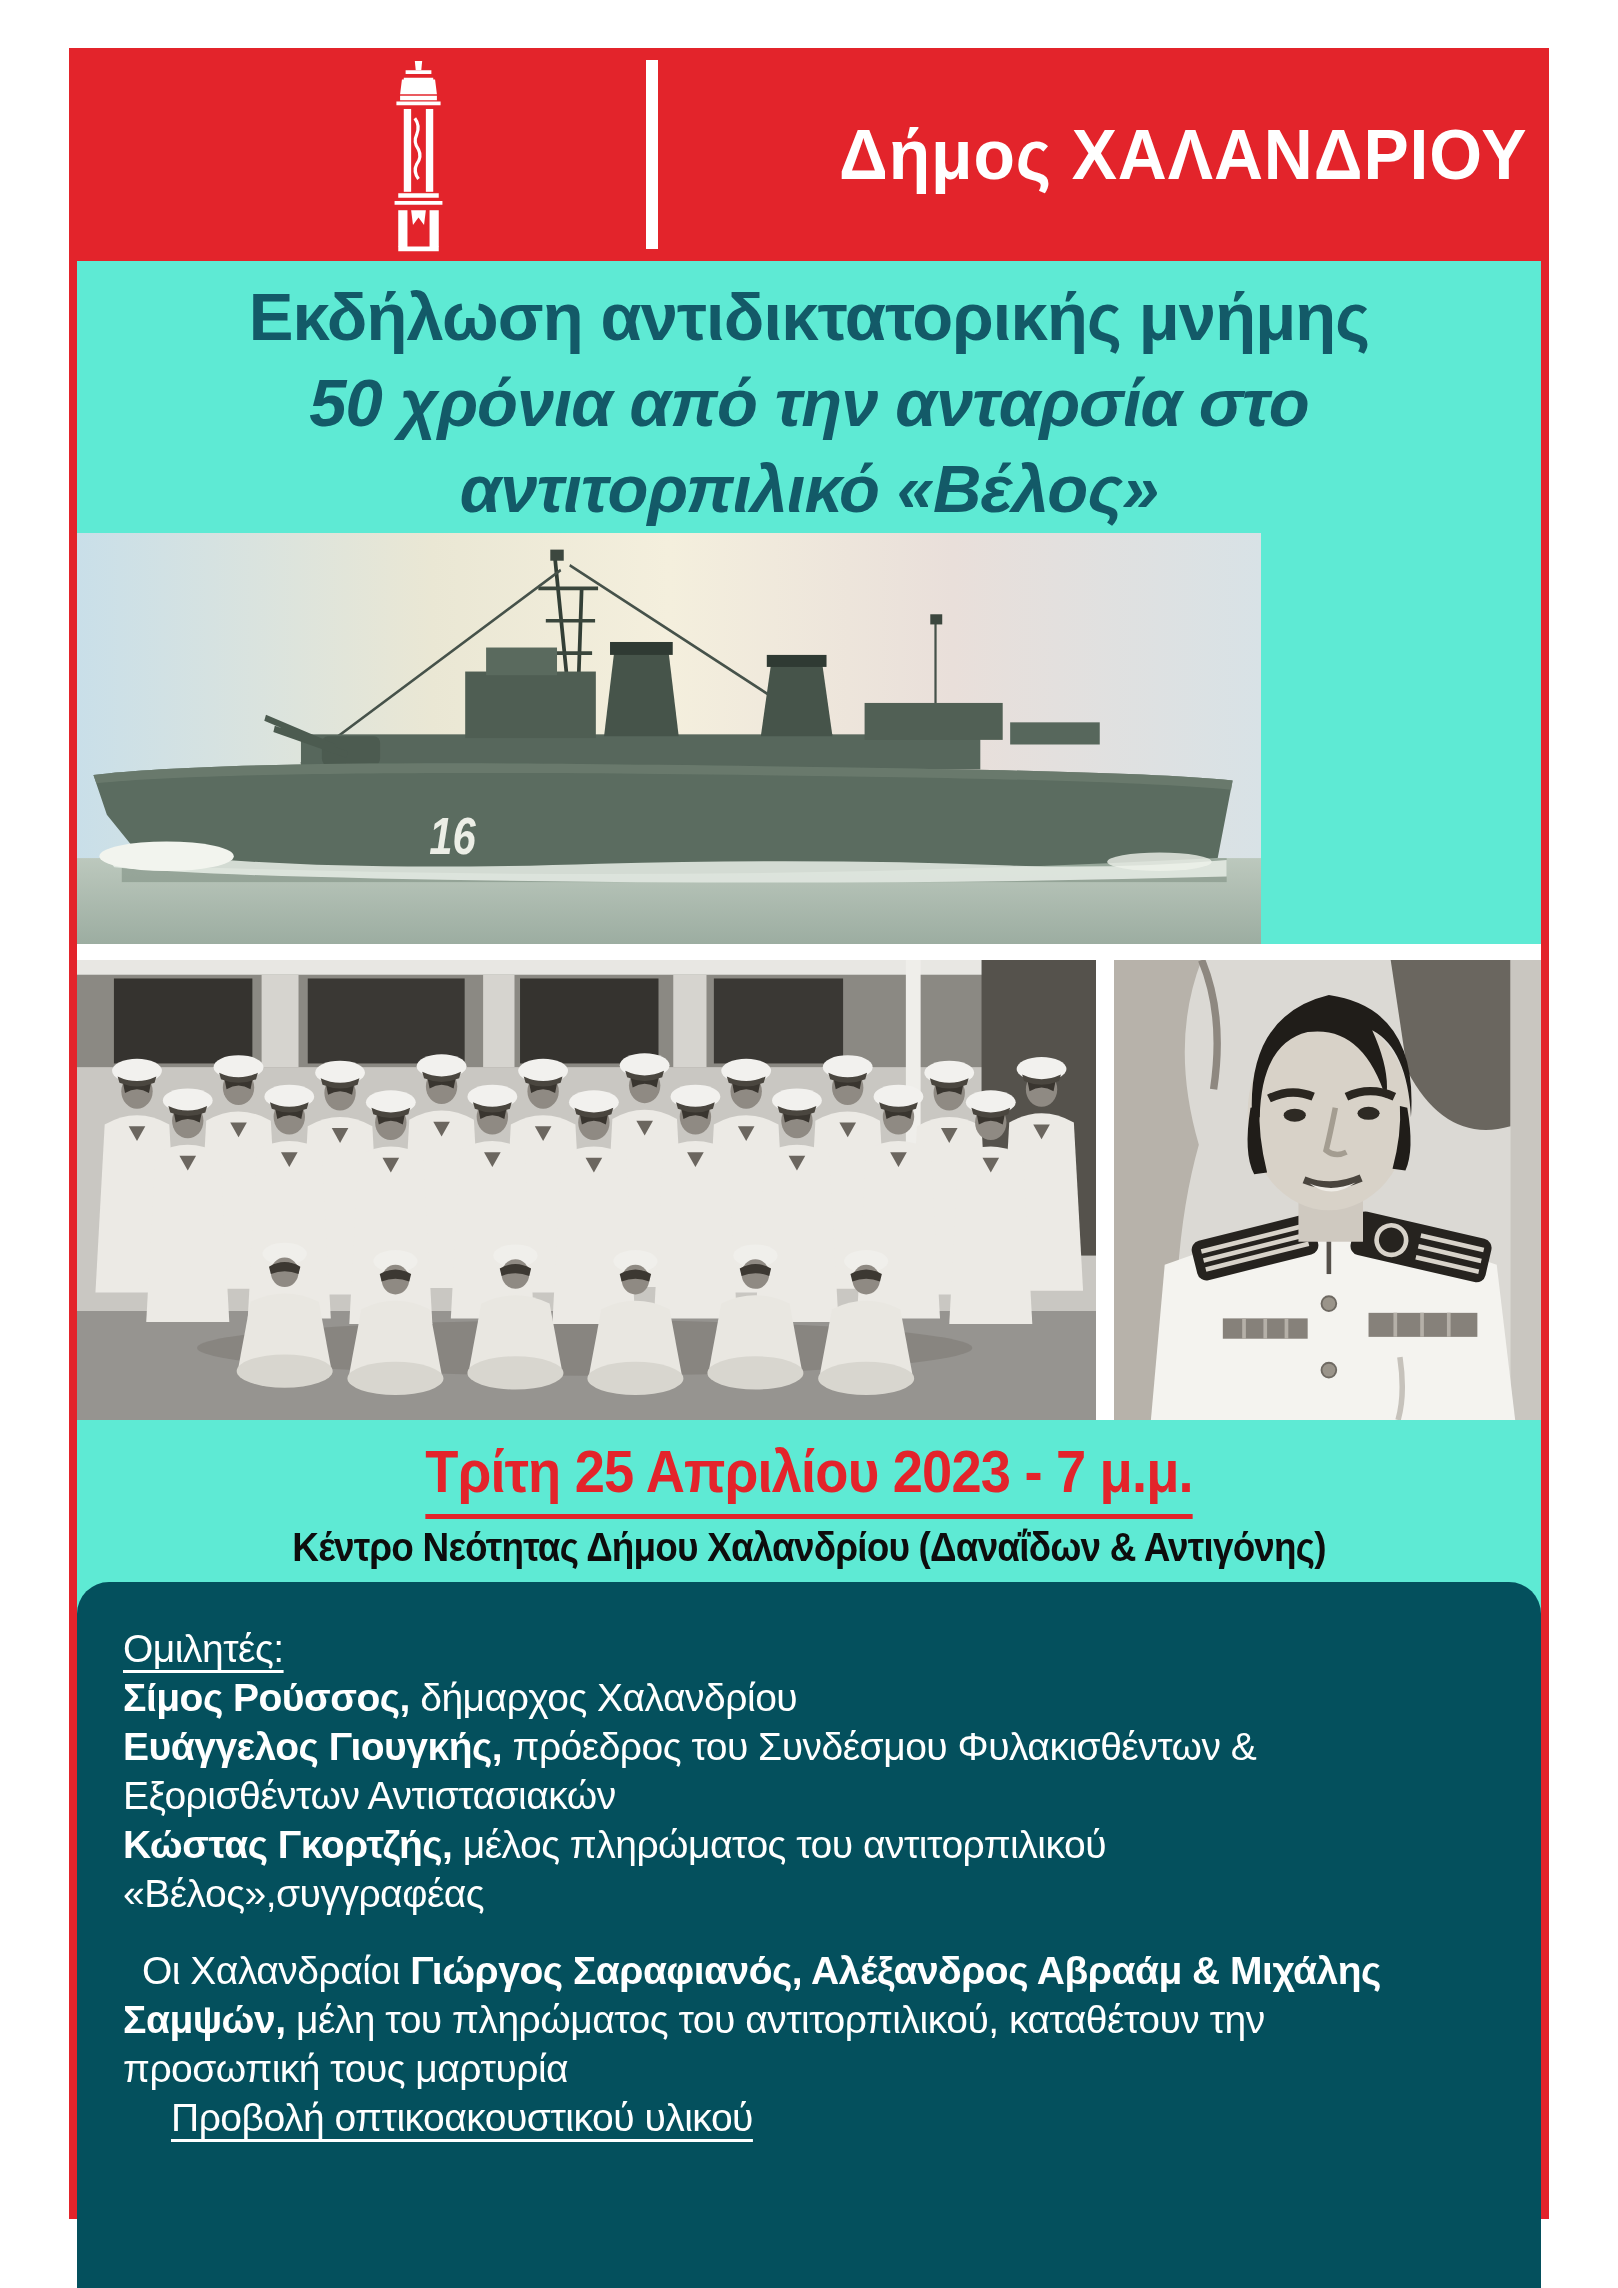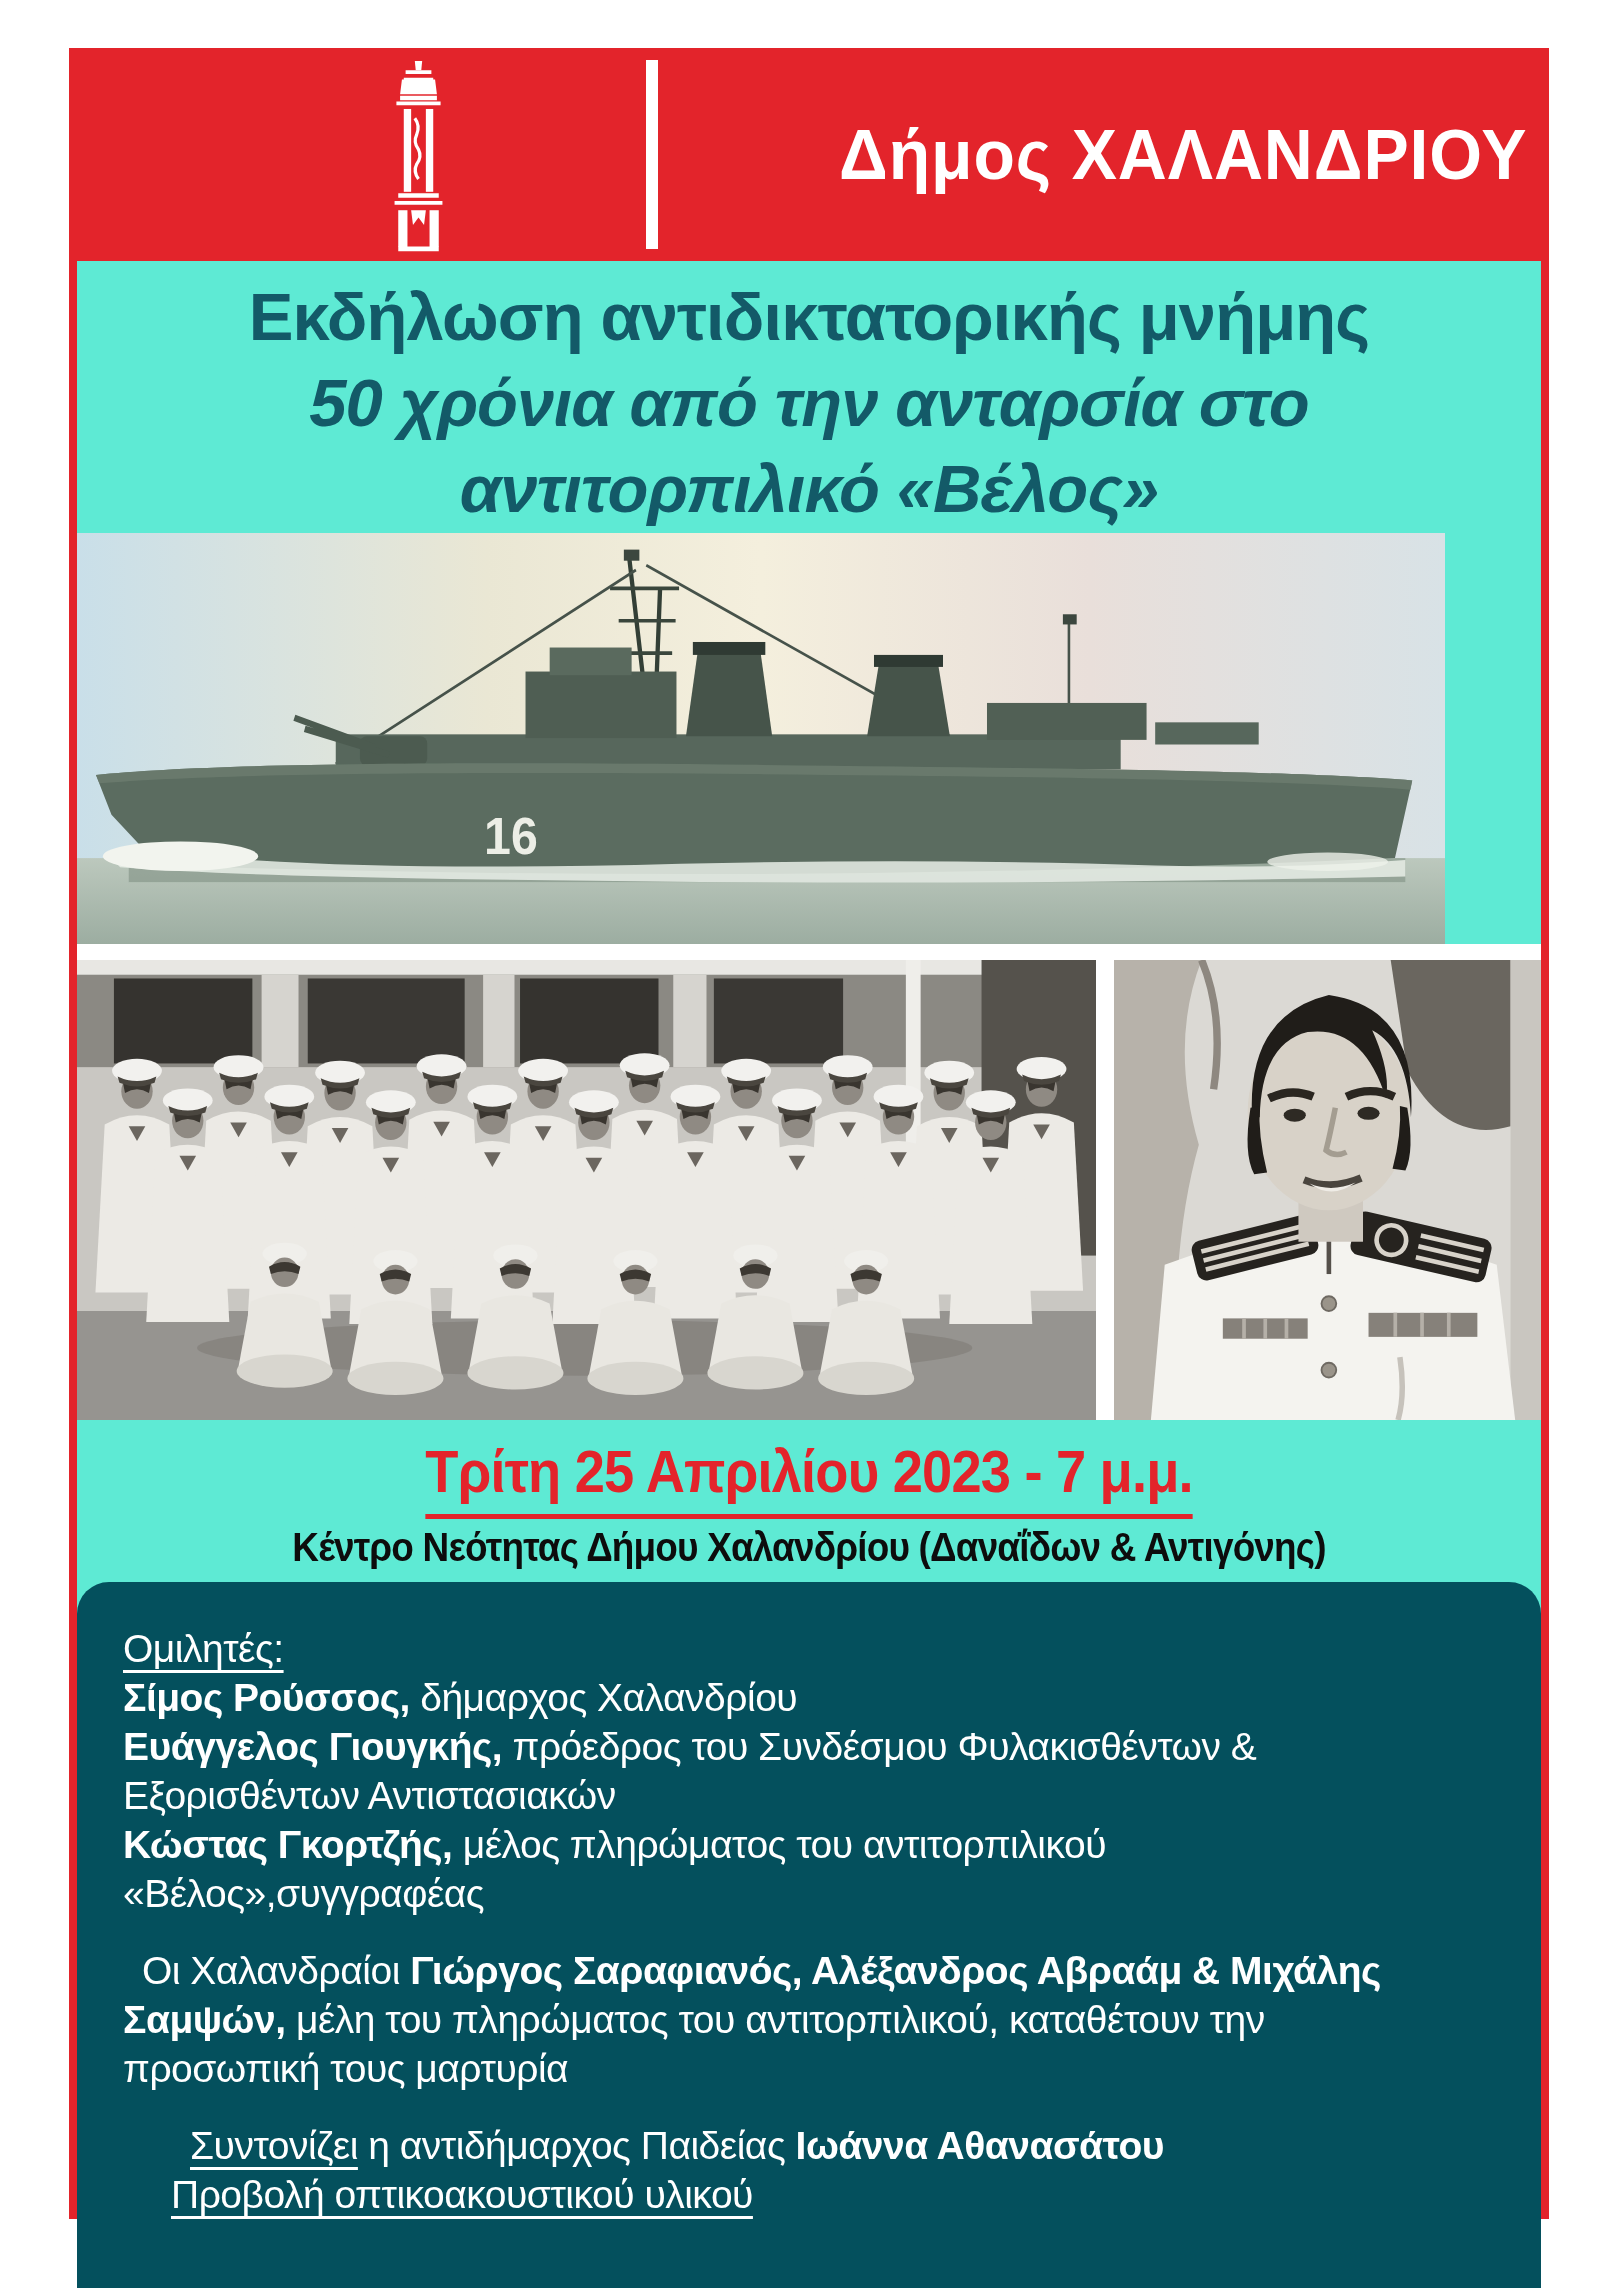--- a/index.html
+++ b/index.html
@@ -15,21 +15,21 @@
   
   .content{border-left:8.3px solid #e3242b;border-right:8.3px solid #e3242b;border-bottom:9.2px solid #e3242b;background:#5eead4;height:1949px;box-sizing:content-box;}
 
   
   .title-block{height:272px;text-align:center;padding-top:13px;box-sizing:border-box;color:#135a68;}
   .title-block .t{font-size:67px;font-weight:bold;line-height:86px;letter-spacing:-0.9px;white-space:nowrap;}
   .title-block .it{font-style:italic;}
 
   
   figure{margin:0;padding:0;}
-  .ship{display:block;width:1368px;height:411px;}
+  .ship{display:block;width:1184px;height:411px;font-style:italic;}
   .photo-gap{height:15.7px;background:#ffffff;}
   .photo-row{display:flex;height:460px;}
   .crew{width:1019px;height:460px;}
   .row-gap{width:17.5px;background:#ffffff;}
   .officer{width:427px;height:460px;}
   .ship svg,.crew svg,.officer svg{display:block;width:100%;height:100%;}
 
   
   .when-where{height:162px;text-align:center;box-sizing:border-box;padding-top:18.5px;}
   .date{display:inline-block;color:#e3242b;font-size:59px;font-weight:bold;letter-spacing:-0.9px;border-bottom:5.5px solid #e3242b;padding-bottom:7.4px;transform:scaleX(.92);white-space:nowrap;}
@@ -253,19 +253,18 @@
     <section class="speakers" id="speakers-box">
         <div class="sp-line"><span class="u">Ομιλητές: </span></div>
         <div class="sp-line"><span class="b">Σίμος Ρούσσος,</span><span> δήμαρχος Χαλανδρίου</span></div>
         <div class="sp-line"><span class="b">Ευάγγελος Γιουγκής,</span><span> πρόεδρος του Συνδέσμου Φυλακισθέντων &amp;</span></div>
         <div class="sp-line"><span>Εξορισθέντων Αντιστασιακών</span></div>
         <div class="sp-line"><span class="b">Κώστας Γκορτζής,</span><span> μέλος πληρώματος του αντιτορπιλικού</span></div>
         <div class="sp-line"><span>«Βέλος»,συγγραφέας</span></div>
         <div class="sp-line gap"><span>Οι Χαλανδραίοι </span><span class="b">Γιώργος Σαραφιανός, Αλέξανδρος Αβραάμ &amp; Μιχάλης</span></div>
         <div class="sp-line"><span class="b">Σαμψών,</span><span> μέλη του πληρώματος του αντιτορπιλικού, καταθέτουν την</span></div>
         <div class="sp-line"><span>προσωπική τους μαρτυρία</span></div>
-        <div class="sp-line indent gap"><span class="u">Συντονίζει</span><span> η αντιδήμαρχος Παιδείας </span><span class="b">Ιωάννα Αθανασάτου</span></div>
         <div class="sp-line indent"><span class="u">Προβολή οπτικοακουστικού υλικού</span></div>
       </section>
 
   </main>
 </div>
 
 
 </body></html>

